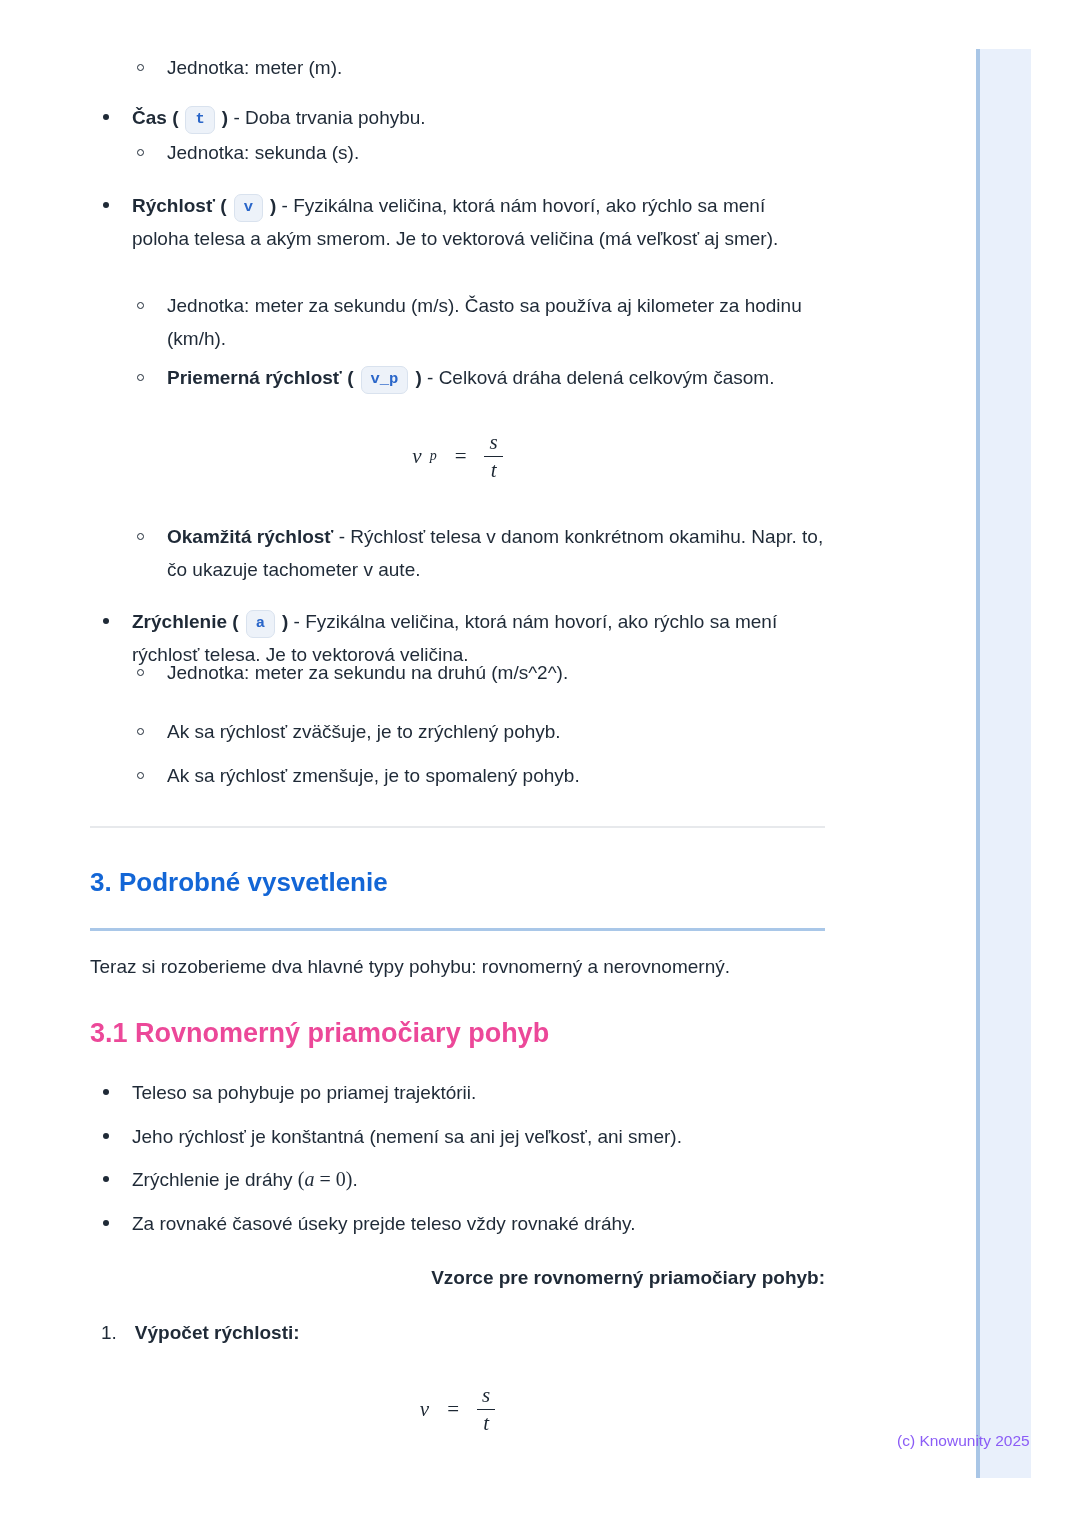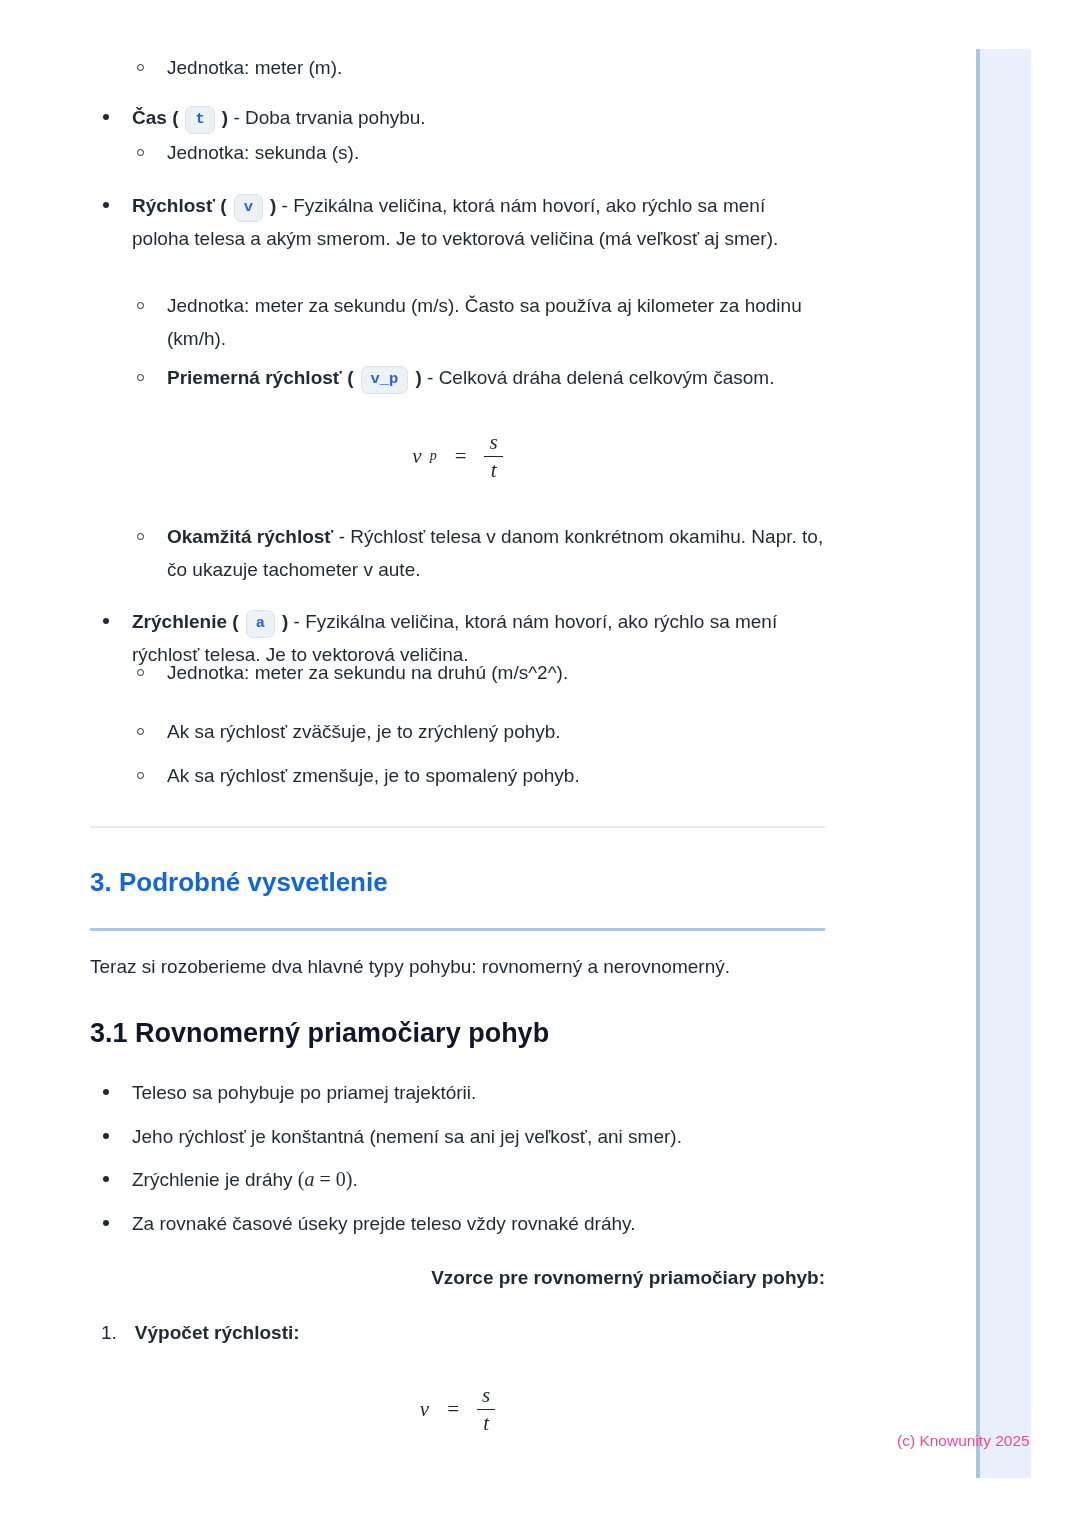--- a/index.html
+++ b/index.html
@@ -40,32 +40,32 @@
   .formula .eq{margin:0 10px;}
   .frac{display:inline-flex;flex-direction:column;align-items:center;}
   .frac .num{font-style:italic;padding:0 5px 1px;border-bottom:1.6px solid #1c2733;}
   .frac .den{font-style:italic;padding:1px 5px 0;}
   .mathrun{font-family:Liberation Serif, serif;font-size:20px;}
   .mathrun .mvar{font-style:italic;}
 
   .divider{height:2px;background:#e7e9ec;}
   .h1{font-size:26px;line-height:1.25;font-weight:bold;color:#1366d6;}
   .h1-underline{height:3px;background:#a9c7e8;}
-  .h2{font-size:27px;line-height:1.3;font-weight:bold;color:#0f172a;}
+  .h2{font-size:27px;line-height:1.3;font-weight:bold;color:#ec4899;}
 
   .ol-item{display:flex;}
   .ol-num{margin-left:11px;margin-right:10px;}
 
   .side-bar{
     position:absolute;left:976px;top:49px;width:51px;height:1429px;
     background:#e9f0fb;border-left:4px solid #a9c6e6;z-index:1;
   }
   .watermark{
     position:absolute;left:897px;top:1431px;z-index:2;
-    font-size:15.5px;line-height:20px;color:#ec4899;
+    font-size:15.5px;line-height:20px;color:#8b5cf6;
   }
 </style>
 </head>
 <body>
 
 <div class="content">
 
   <div class="blk li lvl2" style="top:51px">
     <span class="marker circ"></span>
     <div class="li-text">Jednotka: meter (m).</div>

